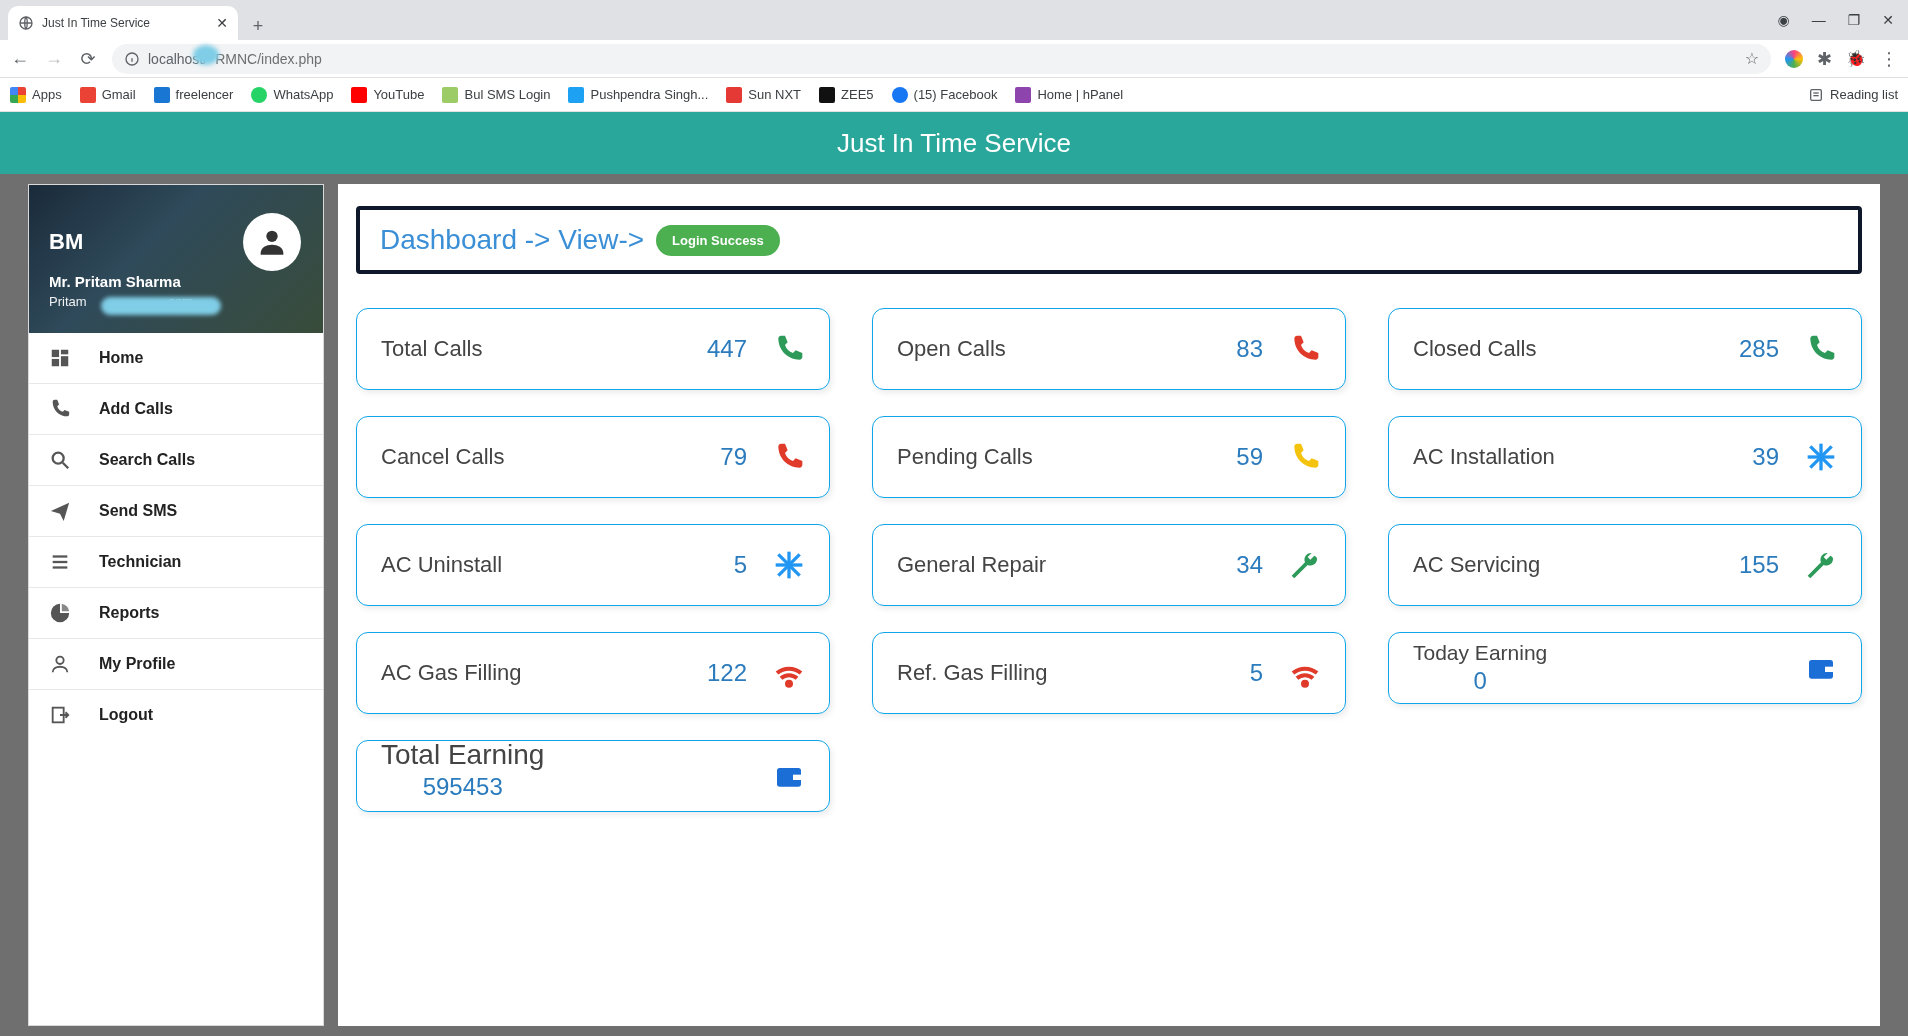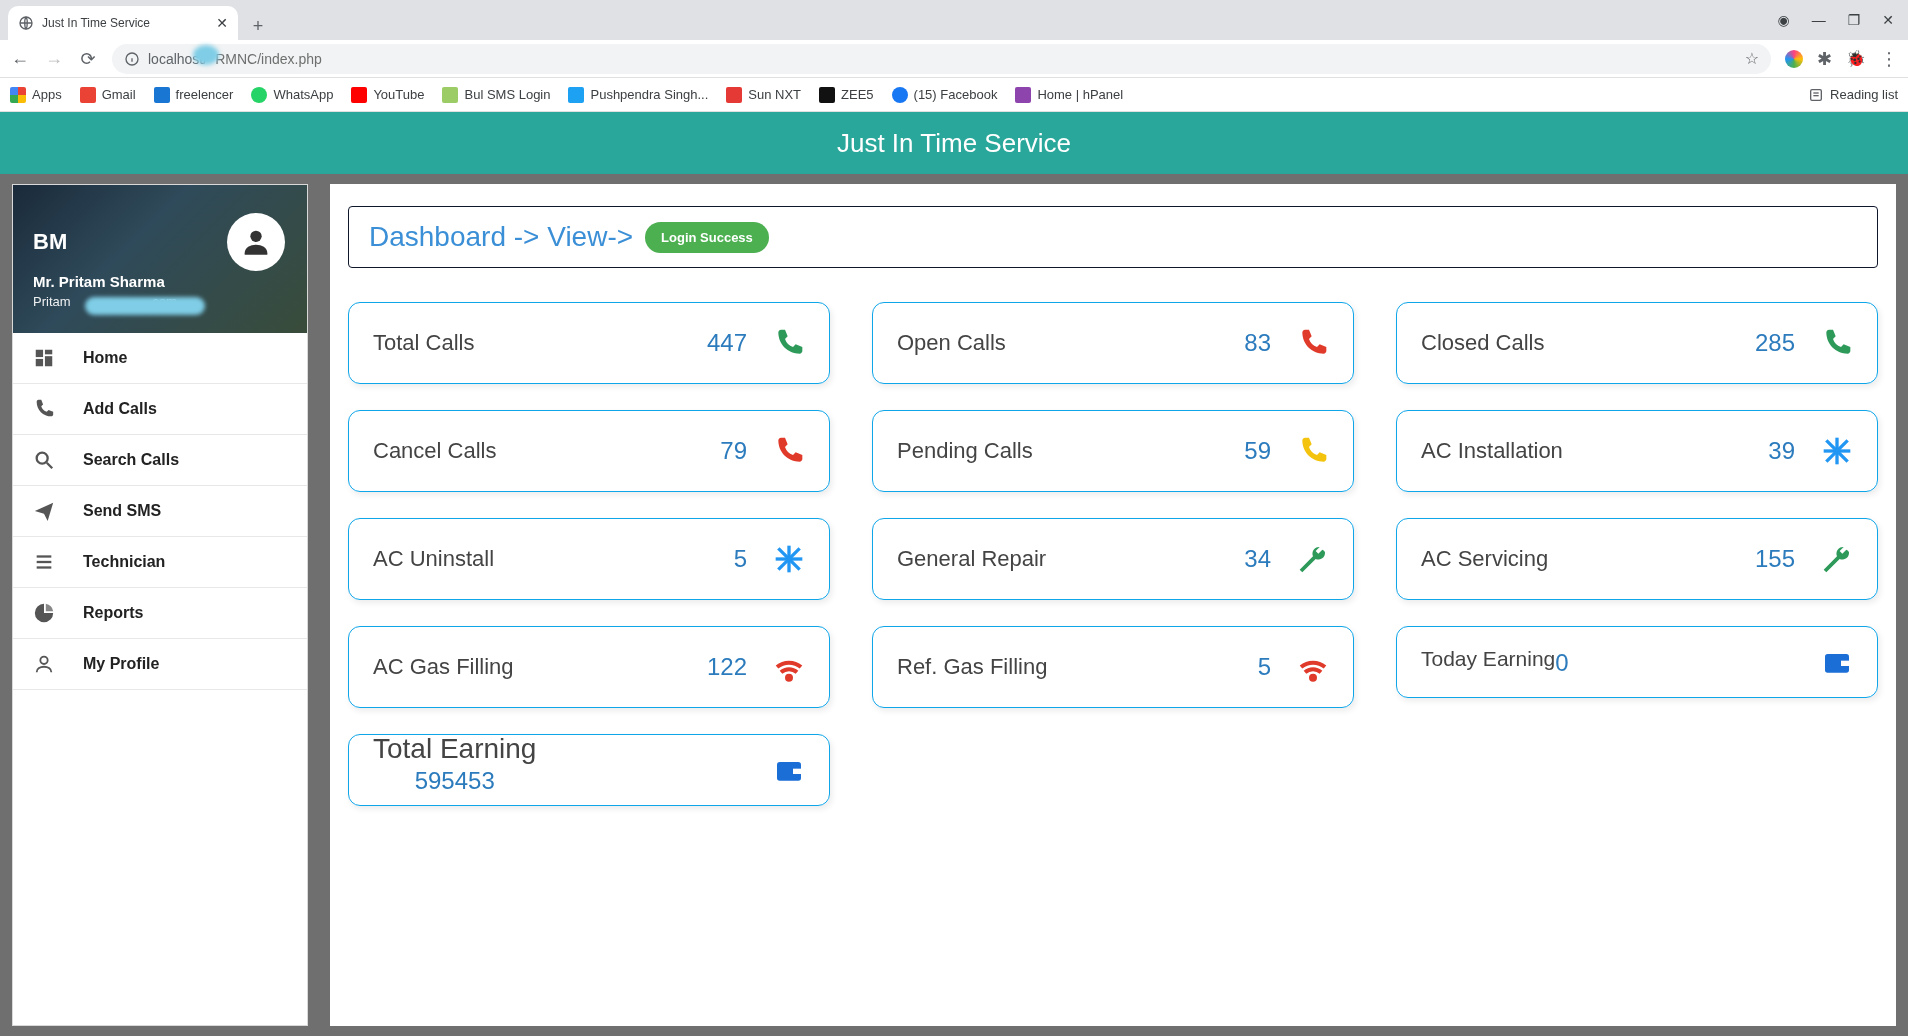--- a/index.html
+++ b/index.html
@@ -87,22 +87,22 @@
     align-items: center;
     justify-content: center;
     font-size: 26px;
     font-weight: 400;
   }
 
   
   .main {
     background: #6f6f6f;
     display: flex;
-    gap: 22px;
-    padding: 10px 12px;
+    gap: 14px;
+    padding: 10px 28px;
     height: calc(1036px - 40px - 38px - 34px - 62px);
     justify-content: space-between;
   }
 
   
   .sidebar {
     width: 296px;
     background: #fff;
     border: 1px solid #d9d9d9;
     display: flex;
@@ -144,21 +144,21 @@
   .nav-item .ni-icon { width: 22px; height: 22px; color: #555; flex-shrink:0; }
 
   
   .content {
     flex: 1;
     background: #fff;
     padding: 22px 18px;
     overflow: hidden;
   }
   .breadcrumb-bar {
-    border: 1px solid #0f172a;
+    border: 4px solid #0f172a;
     border-radius: 4px;
     padding: 14px 20px;
     display: flex; align-items: center; gap: 12px;
   }
   .breadcrumb {
     color: #3b8fd6;
     font-size: 28px;
     font-weight: 400;
   }
   .badge {
@@ -367,20 +367,27 @@
           </svg>
         <span>Reports</span>
       </div>
       <div class="nav-item">
         <svg class="ni-icon" viewBox="0 0 24 24" fill="none" stroke="#555" stroke-width="2">
             <circle cx="12" cy="8" r="4"></circle>
             <path d="M4 21c0-4 4-6 8-6s8 2 8 6"></path>
           </svg>
         <span>My Profile</span>
       </div>
+      <div class="nav-item" style="border-bottom:none;">
+        <svg class="ni-icon" viewBox="0 0 24 24" fill="none" stroke="#555" stroke-width="2">
+            <rect x="4" y="4" width="12" height="16"></rect>
+            <path d="M12 12h9m-3-3 3 3-3 3"></path>
+          </svg>
+        <span>Logout</span>
+      </div>
     </div>
   </div>
 
   <div class="content">
     <div class="breadcrumb-bar">
       <span class="breadcrumb">Dashboard -&gt; View-&gt;</span>
       <span class="badge">Login Success</span>
     </div>
 
     <div class="cards">
@@ -470,21 +477,21 @@
         <span class="card-label">Ref. Gas Filling</span>
         <span class="card-val">5</span>
         <svg class="card-icon c-red" viewBox="0 0 24 24" fill="none" stroke="currentColor" stroke-width="3">
             <path d="M3 12a14 14 0 0 1 18 0"></path>
             <path d="M6 16a9 9 0 0 1 12 0"></path>
             <circle cx="12" cy="20" r="1.5" fill="currentColor"></circle>
           </svg>
       </div>
 
       <div class="card" style="height:72px;">
-        <div style="display:flex;flex-direction:row;">
+        <div style="display:flex;flex-direction:column;">
           <span class="card-label" style="font-size:21px;">Today Earning</span>
           <span class="card-val" style="margin:2px 0 0 0;text-align:center;">0</span>
         </div>
         <svg class="card-icon c-bblue" style="margin-left:auto;" viewBox="0 0 24 24" fill="currentColor">
             <rect x="3" y="6" width="18" height="14" rx="2"></rect>
             <rect x="15" y="11" width="6" height="4" fill="#fff"></rect>
           </svg>
       </div>
       <div class="card" style="height:72px;">
         <div style="display:flex;flex-direction:column;">

